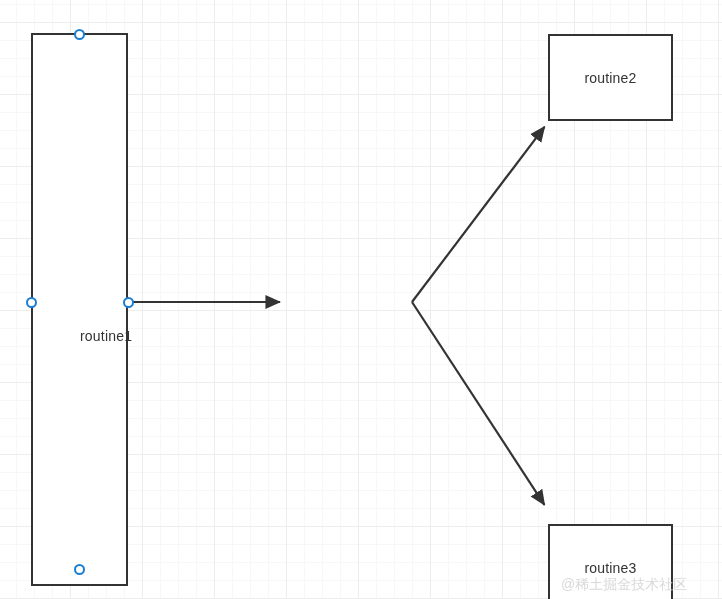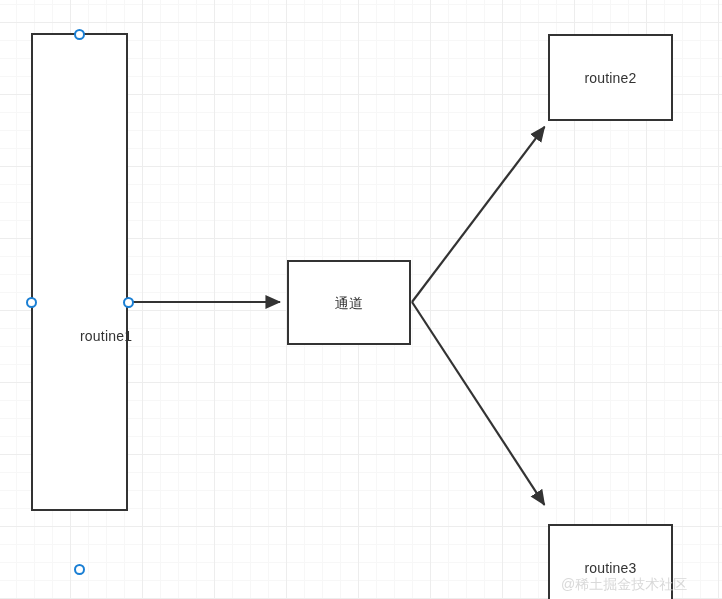--- a/index.html
+++ b/index.html
@@ -58,21 +58,21 @@
     user-select: none;
   }
   .node-label.cjk {
     font-family: "DejaVu Sans", "Liberation Sans", sans-serif;
     font-size: 14px;
   }
   #node-routine1 {
     left: 31px;
     top: 33px;
     width: 97px;
-    height: 478px;
+    height: 553px;
     align-items: center;
     justify-content: flex-start;
   }
   #node-routine1 .node-label {
     position: absolute;
     left: 47px;
     top: 294px;
   }
   #node-tongdao {
     left: 287px;
@@ -142,23 +142,20 @@
 
     <g>
       <line x1="412" y1="302" x2="544.4" y2="504.8" stroke="#333333" stroke-width="2.2" marker-end="url(#arrow)"></line>
     </g>
   </svg>
 
   <div class="node" id="node-routine1">
     <span class="node-label">routine1</span>
   </div>
 
-  <div class="node" id="node-tongdao">
-    <span class="node-label cjk">通道</span>
-  </div>
 
   <div class="node" id="node-routine2">
     <span class="node-label">routine2</span>
   </div>
 
   <div class="node" id="node-routine3">
     <span class="node-label">routine3</span>
   </div>
 
   <div class="port" id="port-top"></div>

